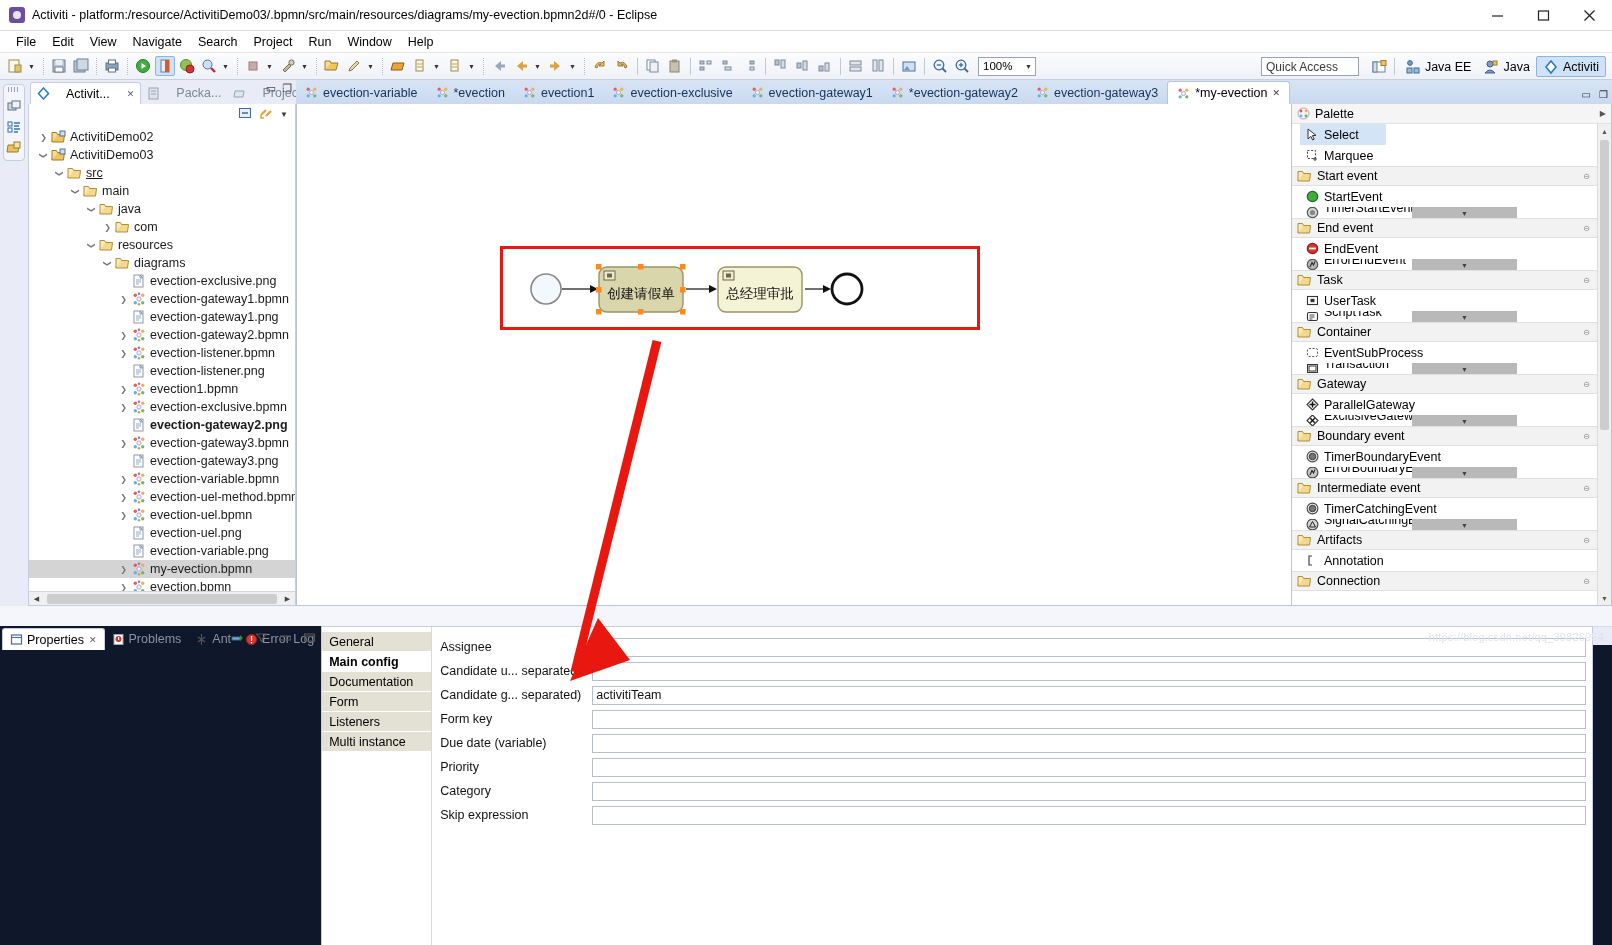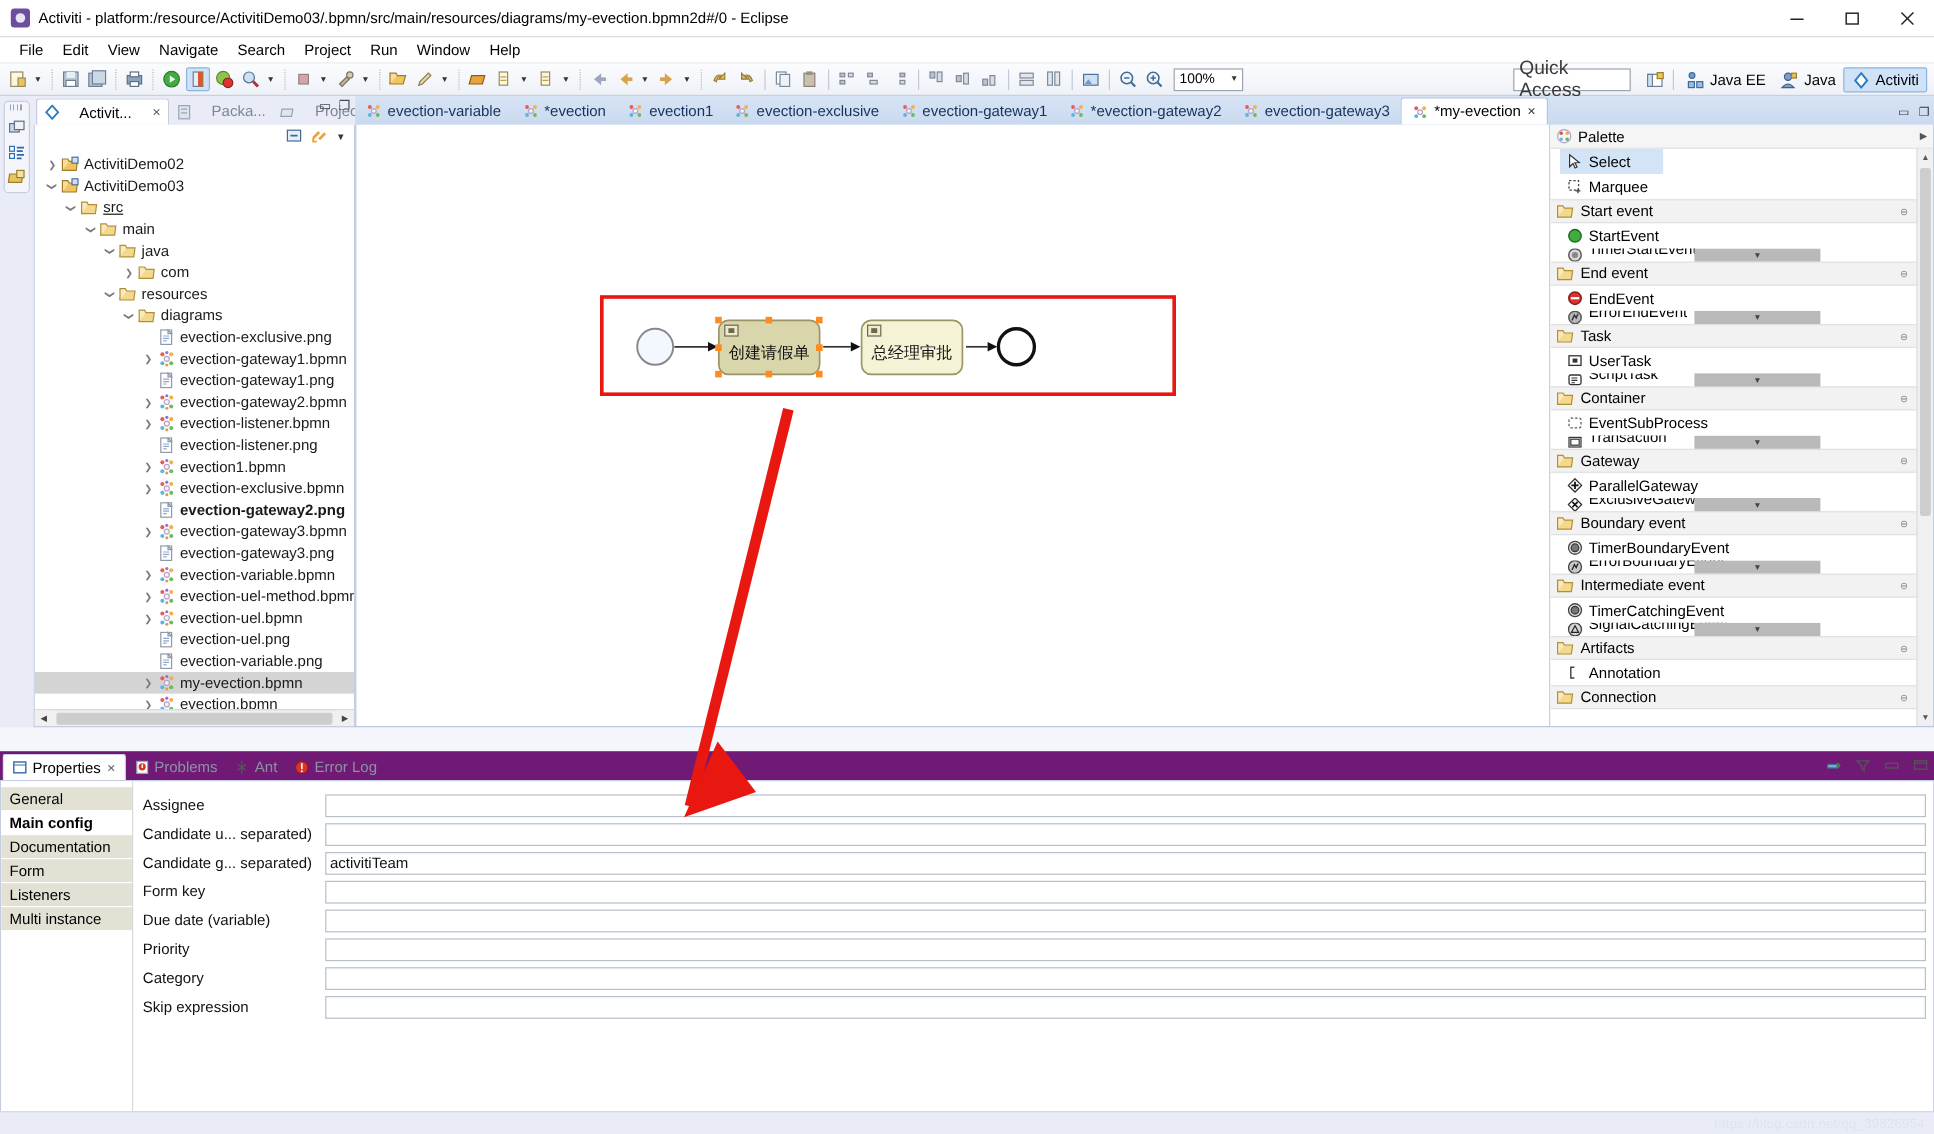--- a/index.html
+++ b/index.html
@@ -99,21 +99,21 @@
     padding-left: 4px; position: relative;
   }
   .zoombox .caret {
     position: absolute; right: 3px; top: 50%;
     transform: translateY(-50%); font-size: 7px; color: #333;
   }
   .quick-access {
     position: absolute; right: 253px; top: 4px;
     width: 98px; height: 19px;
     background: #fff; border: 1px solid #9aa3b2;
-    font-size: 16px; color: #3a3a3a;
+    font-size: 12px; color: #3a3a3a;
     display: flex; align-items: center; padding-left: 4px;
   }
   .persp-bar {
     position: absolute; right: 0; top: 0; height: 27px;
     display: flex; align-items: center; padding-right: 6px;
   }
   .persp-item {
     display: flex; align-items: center; gap: 4px;
     padding: 2px 6px; font-size: 12.5px; height: 21px;
   }
@@ -304,22 +304,22 @@
     font-size: 7px; color: #555;
   }
   .pal-scroll .arw.bottom { position: absolute; bottom: 0; left: 0; right: 0; }
   .pal-scroll .thumb {
     position: absolute; left: 2px; right: 2px; top: 16px; height: 290px;
     background: #cdcdcd; border-radius: 2px;
   }
 
   
   .props {
-    flex: 0 0 319px; display: flex; flex-direction: column;
-    background: #701a75; min-height: 0; margin-top: 20px;
+    flex: 0 0 319px; display: flex; flex-direction: row;
+    background: #0f172a; min-height: 0; margin-top: 20px;
   }
   .props-tabs {
     height: 24px; flex: 0 0 24px;
     display: flex; align-items: flex-end; position: relative;
     padding-left: 2px;
   }
   .ptab {
     display: flex; align-items: center; gap: 4px;
     height: 22px; padding: 0 7px; font-size: 12.5px; color: #8a93a3;
     white-space: nowrap;

